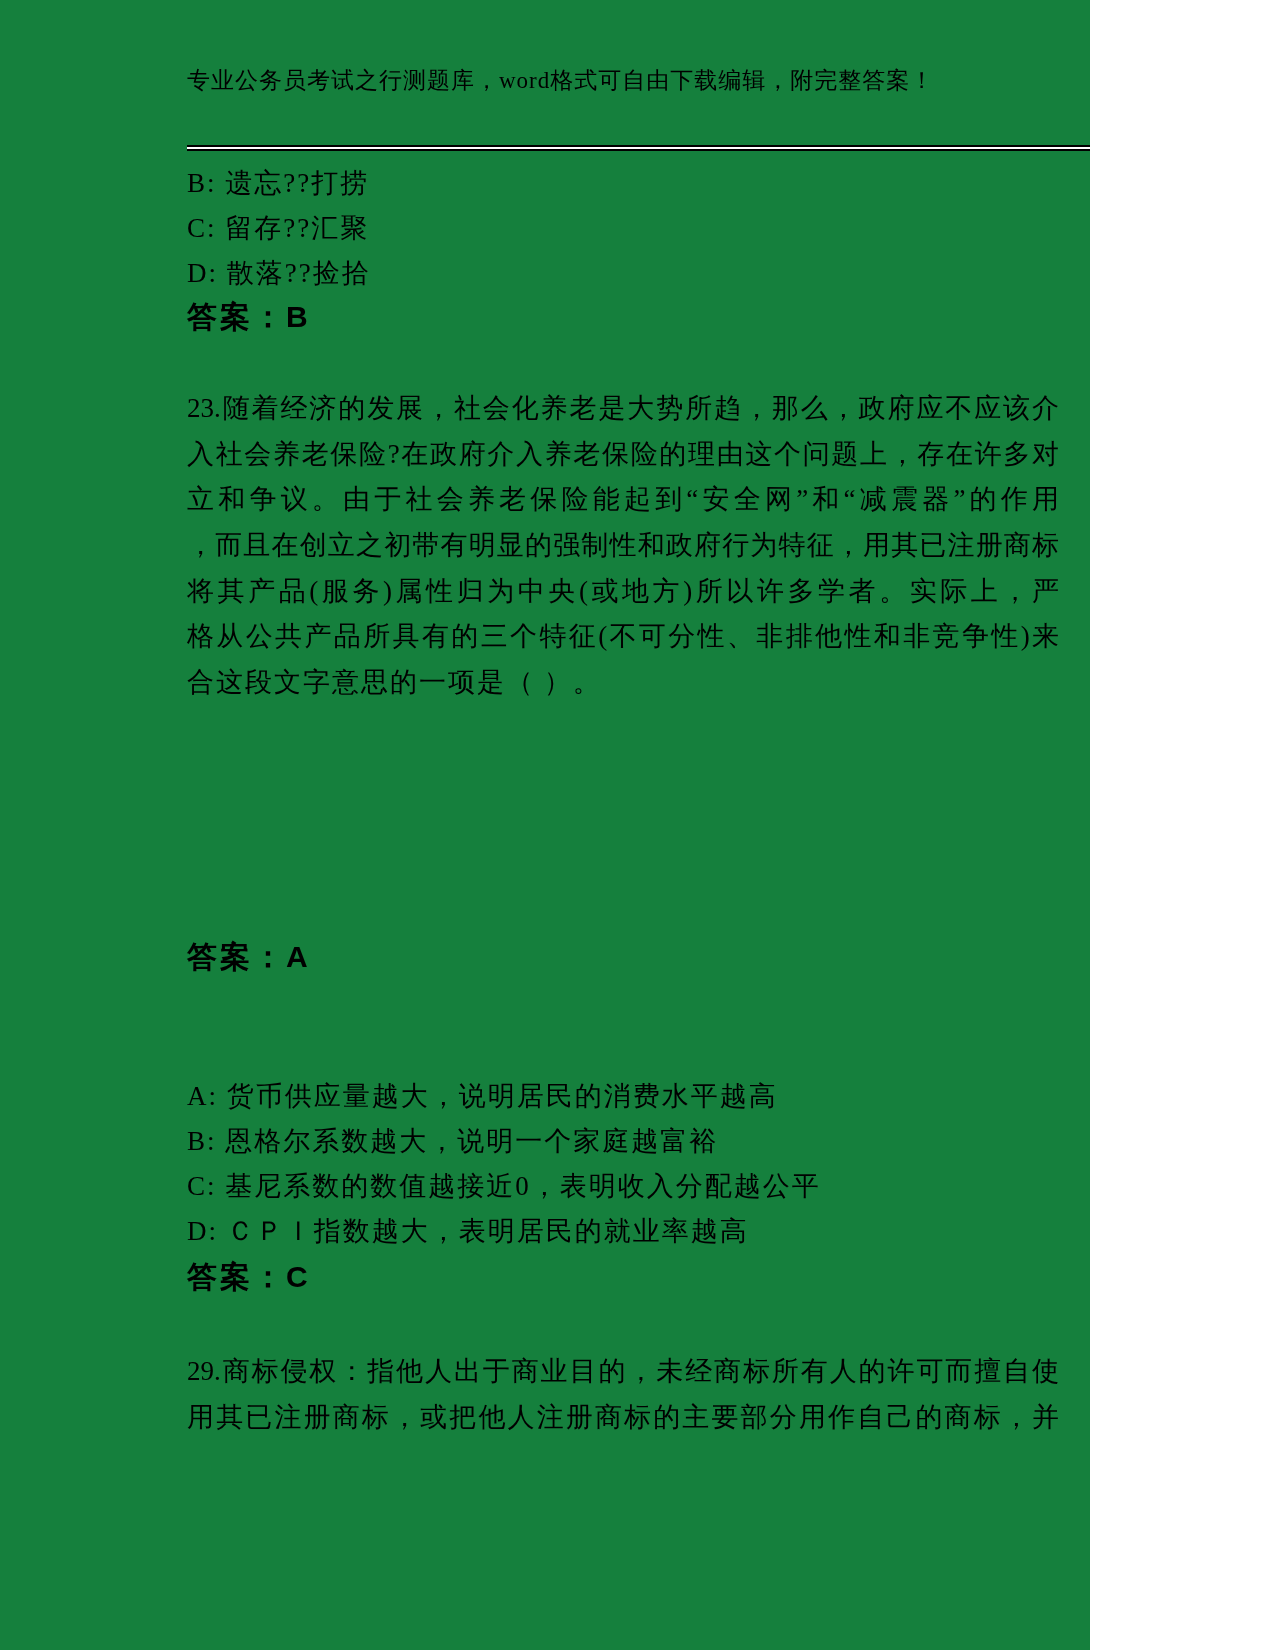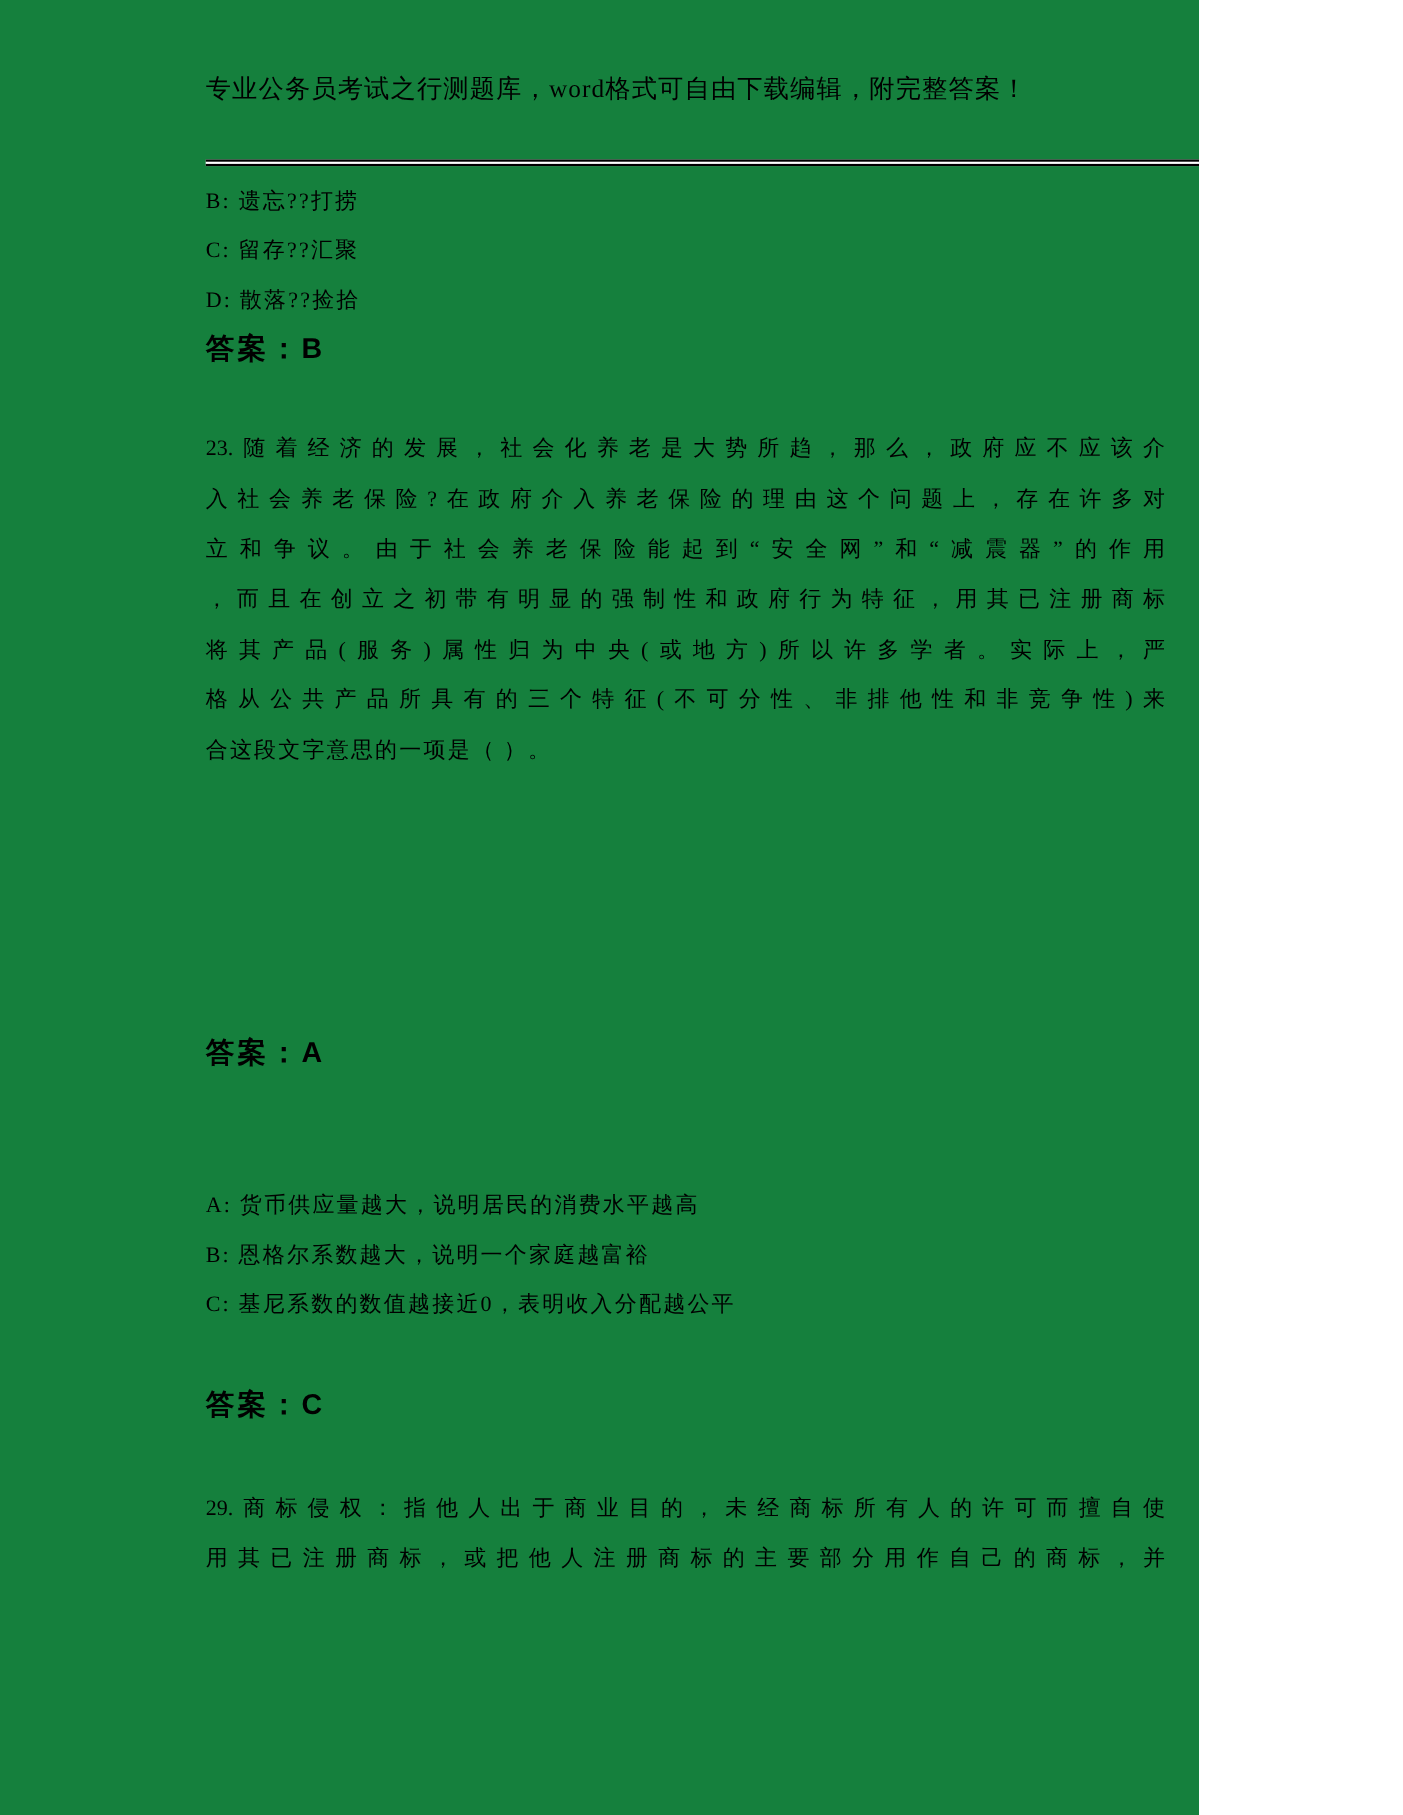--- a/index.html
+++ b/index.html
@@ -34,21 +34,21 @@
     border-top: 2px solid #000;
     border-bottom: 2px solid #000;
     background: #fff;
     box-sizing: content-box;
   }
 
   .textline {
     width: 872px;
     height: 45px;
     line-height: 45px;
-    font-size: 20px;
+    font-size: 27px;
     letter-spacing: 2px;
     white-space: nowrap;
     overflow: visible;
   }
   .block { width: 872px; }
   .block .textline { position: static; }
 
   
   .jline {
     white-space: normal;
@@ -56,21 +56,21 @@
     text-align-last: justify;
     -moz-text-align-last: justify;
     text-justify: inter-character;
     letter-spacing: 0;
   }
   .para45 .textline { height: 45.7px; line-height: 45.7px; }
 
   .answer-line {
     font-family: "Liberation Sans", "DejaVu Sans", sans-serif;
     font-weight: 700;
-    font-size: 26px;
+    font-size: 30px;
     letter-spacing: 3px;
   }
 </style>
 </head>
 <body>
 
 <div class="page">
 
   <div class="abs doc-header">专业公务员考试之行测题库，word格式可自由下载编辑，附完整答案！</div>
 
@@ -91,20 +91,21 @@
     <div class="textline jline">将其产品(服务)属性归为中央(或地方)所以许多学者。实际上，严</div>
     <div class="textline jline">格从公共产品所具有的三个特征(不可分性、非排他性和非竞争性)来</div>
     <div class="textline">合这段文字意思的一项是（ ）。</div>
   </div>
   <div class="abs textline answer-line" style="top:934px">答案：A</div>
 
   <div class="abs block" style="top:1074px">
     <div class="textline">A: 货币供应量越大，说明居民的消费水平越高</div>
     <div class="textline">B: 恩格尔系数越大，说明一个家庭越富裕</div>
     <div class="textline">C: 基尼系数的数值越接近0，表明收入分配越公平</div>
+    <div class="textline">D: ＣＰＩ指数越大，表明居民的就业率越高</div>
   </div>
   <div class="abs textline answer-line" style="top:1254px">答案：C</div>
 
   <div class="abs block para45" style="top:1349px">
     <div class="textline jline">29.商标侵权：指他人出于商业目的，未经商标所有人的许可而擅自使</div>
     <div class="textline jline">用其已注册商标，或把他人注册商标的主要部分用作自己的商标，并</div>
   </div>
 
 </div>
 

